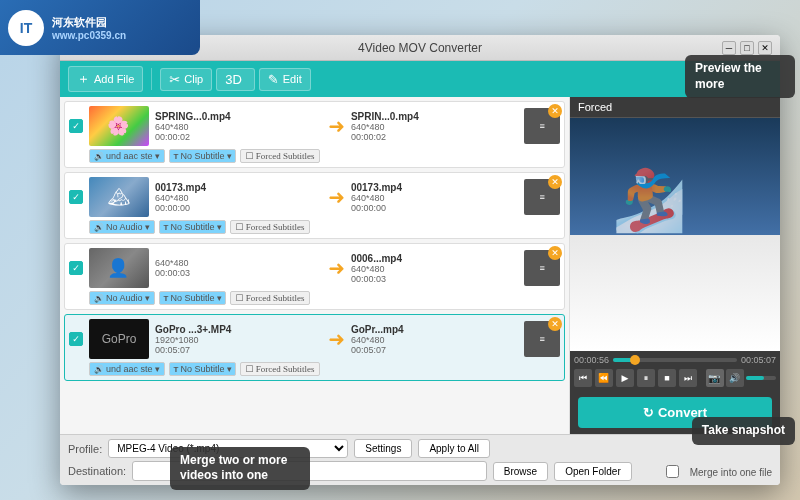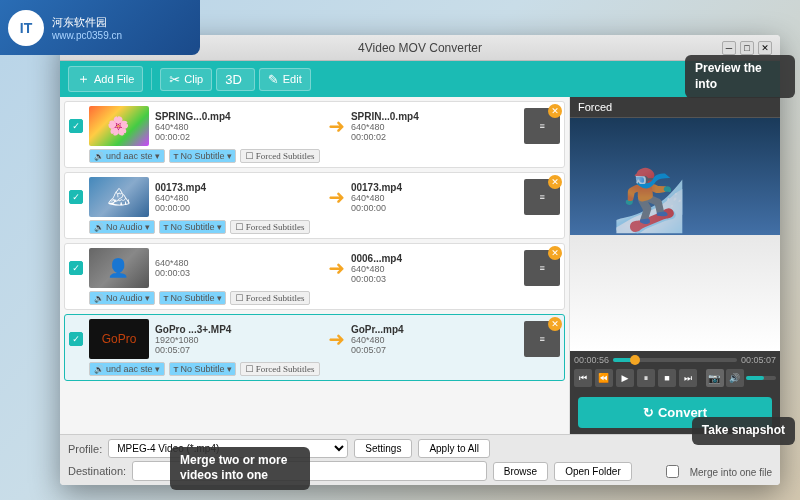--- a/index.html
+++ b/index.html
@@ -26,21 +26,21 @@
       gap: 8px;
       border-radius: 0 0 8px 0;
     }
     .watermark-logo {
       width: 36px; height: 36px;
       background: white;
       border-radius: 50%;
       display: flex; align-items: center; justify-content: center;
       font-weight: bold; color: #2a6db5; font-size: 14px;
     }
-    .watermark-text { color: white; font-size: 11px; }
+    .watermark-text { color: white; font-size: 11px; font-weight: bold; }
     .watermark-text .site { font-size: 10px; color: #aad4ff; }
 
     
     .app-window {
       position: absolute;
       top: 35px; left: 60px;
       width: 720px;
       height: 450px;
       background: #f0f0f0;
       border-radius: 4px;
@@ -543,21 +543,21 @@
           <div class="subtitle-label"> No Subtitle ▾</div>
           <div class="forced-label">☐ Forced Subtitles</div>
         </div>
       </div>
 
       <div class="file-item selected">
         <div class="x-btn">✕</div>
         <div class="file-item-row">
           <div class="file-checkbox"></div>
           <div class="file-thumb thumb-gopro">
-            <div class="thumb-icon" style="font-size:12px;color:#c2410c;">GoPro</div>
+            <div class="thumb-icon" style="font-size:12px;color:#a3a3a3;">GoPro</div>
           </div>
           <div class="file-info">
             <div class="file-name">GoPro ...3+.MP4</div>
             <div class="file-dims">1920*1080</div>
             <div class="file-duration">00:05:07</div>
           </div>
           <div class="arrow-icon">➜</div>
           <div class="output-info">
             <div class="file-name">GoPr...mp4</div>
             <div class="file-dims">640*480</div>
@@ -637,21 +637,21 @@
       <button class="folder-btn">Open Folder</button>
       <div class="merge-check">
         <input type="checkbox" style="">
         <span>Merge into one file</span>
       </div>
     </div>
   </div>
 </div>
 
 <div class="callout callout-preview">
-  <span>Preview the into</span>
+  <span>Preview the more</span>
 </div>
 
 <div class="callout callout-snapshot">
   <span>Take snapshot</span>
 </div>
 
 <div class="callout callout-merge">
   <span>Merge two or more videos into one</span>
 </div>
 

